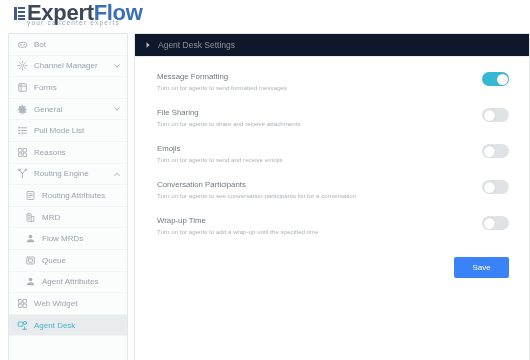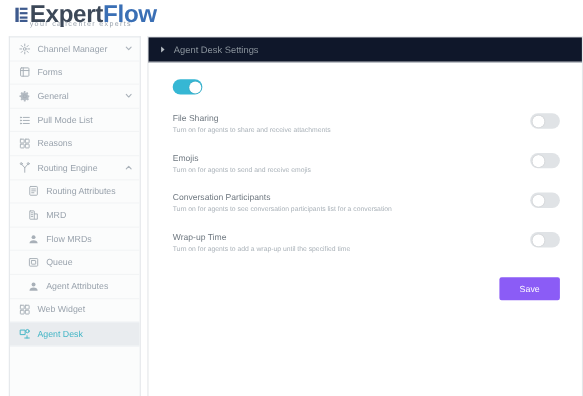--- a/index.html
+++ b/index.html
@@ -197,21 +197,21 @@
   .toggle.on { background: #36b7d4; }
   .toggle.on .knob { left: 14.5px; }
 
   
   .actions {
     display: flex;
     justify-content: flex-end;
     padding: 6px 20px 0 0;
   }
   .save-btn {
-    background: #8b5cf6;
+    background: #3b82f6;
     color: #ffffff;
     font-size: 8px;
     border: none;
     border-radius: 2px;
     width: 55px;
     height: 21px;
     cursor: pointer;
     font-family: "Liberation Sans", sans-serif;
   }
 </style>
@@ -231,20 +231,30 @@
   </span>
 </div>
 <div class="brand-tag">your callcenter experts</div>
 
 <div class="shell">
 
   <nav class="sidebar" id="sidebar">
       <div class="nav-item">
         <span class="nav-icon">
           <svg width="11" height="11" viewBox="0 0 16 16" fill="none" stroke="currentColor" stroke-width="1.3" stroke-linecap="round" stroke-linejoin="round">
+            <rect x="2" y="5" width="12" height="7" rx="3"></rect>
+            <circle cx="5.5" cy="8.5" r="1.1" fill="currentColor" stroke="none"></circle>
+            <circle cx="10.5" cy="8.5" r="1.1" fill="currentColor" stroke="none"></circle>
+          </svg>
+        </span>
+        <span class="nav-label">Bot</span>
+      </div>
+      <div class="nav-item">
+        <span class="nav-icon">
+          <svg width="11" height="11" viewBox="0 0 16 16" fill="none" stroke="currentColor" stroke-width="1.3" stroke-linecap="round" stroke-linejoin="round">
             <circle cx="8" cy="8" r="1.8"></circle>
             <path d="M8 1.5v2.5M8 12v2.5M1.5 8h2.5M12 8h2.5M3.4 3.4l1.8 1.8M10.8 10.8l1.8 1.8M12.6 3.4l-1.8 1.8M5.2 10.8l-1.8 1.8"></path>
           </svg>
         </span>
         <span class="nav-label">Channel Manager</span>
         <span class="nav-chev">
           <svg width="8" height="8" viewBox="0 0 8 8" fill="none" stroke="currentColor" stroke-width="1" stroke-linecap="round" stroke-linejoin="round">
             <path d="M1.8 2.8 L4 5.2 L6.2 2.8"></path>
           </svg>
         </span>
@@ -384,20 +394,24 @@
       <span class="caret">
         <svg width="8" height="8" viewBox="0 0 8 8">
             <path d="M2.5 1.2 L5.6 4 L2.5 6.8 Z" fill="currentColor"></path>
           </svg>
       </span>
       <span class="panel-title">Agent Desk Settings</span>
     </div>
 
     <div class="settings" id="settings-list">
         <div class="setting-row">
+          <div class="setting-texts">
+            <div class="setting-title">Message Formatting</div>
+            <div class="setting-desc">Turn on for agents to send formatted messages</div>
+          </div>
           <div class="toggle on">
             <span class="knob"></span>
           </div>
         </div>
         <div class="setting-row">
           <div class="setting-texts">
             <div class="setting-title">File Sharing</div>
             <div class="setting-desc">Turn on for agents to share and receive attachments</div>
           </div>
           <div class="toggle">

